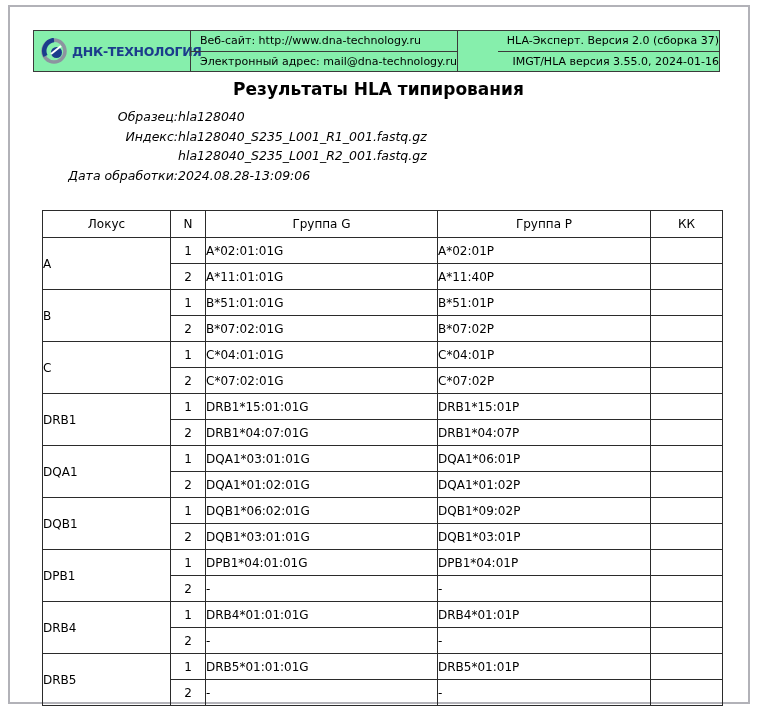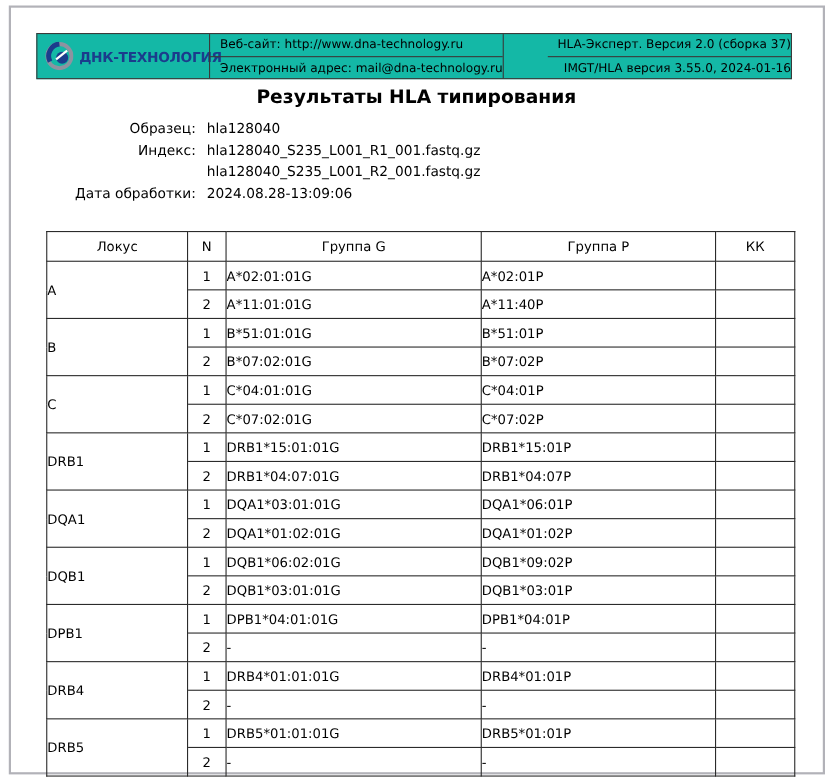--- a/index.html
+++ b/index.html
@@ -19,21 +19,21 @@
   }
   
   .header-box {
     position: absolute;
     left: 33px; top: 30px;
     width: 687px; height: 42px;
     border: 1px solid #3a3a3a;
     display: flex;
     box-sizing: border-box;
     font-size: 11px;
-    background: #14b8a6;
+    background: #86efac;
   }
   .logo-sec {
     width: 156px;
     display: flex;
     align-items: center;
     gap: 5px;
     padding-left: 7px;
     box-sizing: border-box;
   }
   .logo-text {
@@ -68,23 +68,23 @@
     text-align: center;
     font-size: 17px;
     font-weight: bold;
   }
   
   .info {
     position: absolute;
     left: 0; top: 107px;
     display: grid;
     grid-template-columns: 178px auto;
-    column-gap: 10px;
     font-size: 12.5px;
     line-height: 19.5px;
+    font-style: italic;
   }
   .info .label { text-align: right; }
   
   table.results {
     position: absolute;
     left: 42px; top: 210px;
     width: 680px;
     border-collapse: collapse;
     table-layout: fixed;
     font-size: 12px;

